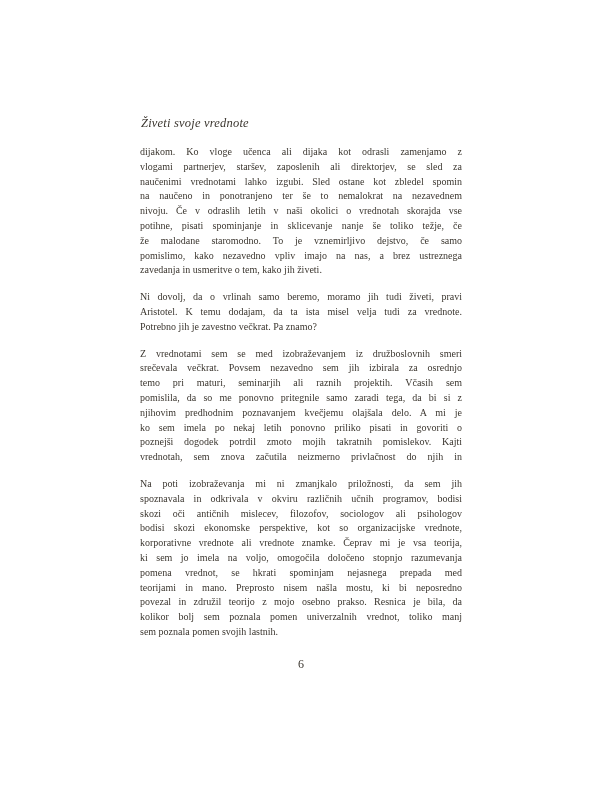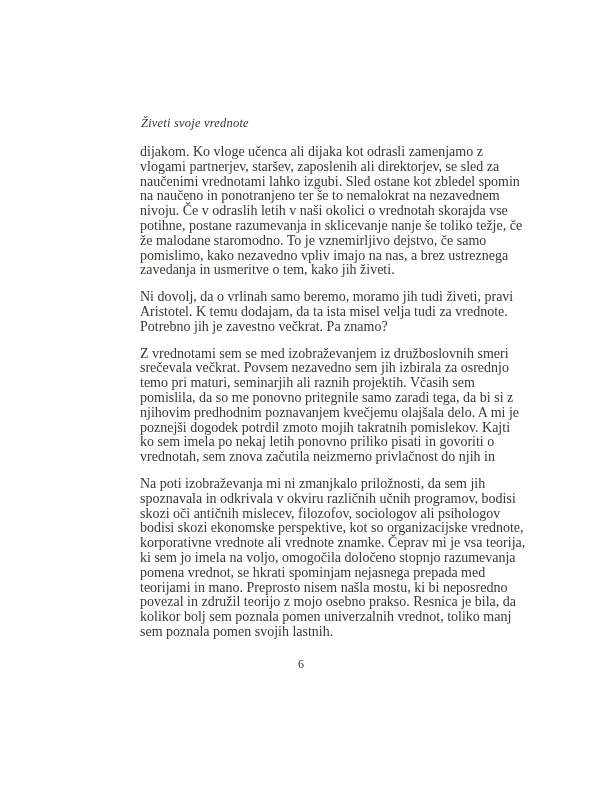--- a/index.html
+++ b/index.html
@@ -27,21 +27,21 @@
   .page-body {
     position: absolute;
     left: 140px;
     top: 145px;
     width: 322px;
   }
   .para {
     margin: 0 0 12px 0;
   }
   .line {
-    font-size: 14px;
+    font-size: 10px;
     line-height: 14.8px;
     white-space: nowrap;
   }
   .line.jl {
     text-align: justify;
     text-align-last: justify;
   }
   .page-number {
     position: absolute;
     left: 140px;
@@ -100,38 +100,38 @@
 
   <div class="running-header">Živeti svoje vrednote</div>
 
   <div class="page-body">
       <div class="para">
         <div class="line jl">dijakom. Ko vloge učenca ali dijaka kot odrasli zamenjamo z</div>
         <div class="line jl">vlogami partnerjev, staršev, zaposlenih ali direktorjev, se sled za</div>
         <div class="line jl">naučenimi vrednotami lahko izgubi. Sled ostane kot zbledel spomin</div>
         <div class="line jl">na naučeno in ponotranjeno ter še to nemalokrat na nezavednem</div>
         <div class="line jl">nivoju. Če v odraslih letih v naši okolici o vrednotah skorajda vse</div>
-        <div class="line jl">potihne, postane razumevanja in sklicevanje nanje še toliko težje, če</div>
+        <div class="line jl">potihne, pisati spominjanje in sklicevanje nanje še toliko težje, če</div>
         <div class="line jl">že malodane staromodno. To je vznemirljivo dejstvo, če samo</div>
         <div class="line jl">pomislimo, kako nezavedno vpliv imajo na nas, a brez ustreznega</div>
         <div class="line">zavedanja in usmeritve o tem, kako jih živeti.</div>
       </div>
       <div class="para">
         <div class="line jl">Ni dovolj, da o vrlinah samo beremo, moramo jih tudi živeti, pravi</div>
         <div class="line jl">Aristotel. K temu dodajam, da ta ista misel velja tudi za vrednote.</div>
         <div class="line">Potrebno jih je zavestno večkrat. Pa znamo?</div>
       </div>
       <div class="para">
         <div class="line jl">Z vrednotami sem se med izobraževanjem iz družboslovnih smeri</div>
         <div class="line jl">srečevala večkrat. Povsem nezavedno sem jih izbirala za osrednjo</div>
         <div class="line jl">temo pri maturi, seminarjih ali raznih projektih. Včasih sem</div>
         <div class="line jl">pomislila, da so me ponovno pritegnile samo zaradi tega, da bi si z</div>
         <div class="line jl">njihovim predhodnim poznavanjem kvečjemu olajšala delo. A mi je</div>
+        <div class="line jl">ko sem imela po nekaj letih ponovno priliko pisati in govoriti o</div>
         <div class="line jl">poznejši dogodek potrdil zmoto mojih takratnih pomislekov. Kajti</div>
-        <div class="line jl">ko sem imela po nekaj letih ponovno priliko pisati in govoriti o</div>
         <div class="line jl">vrednotah, sem znova začutila neizmerno privlačnost do njih in</div>
       </div>
       <div class="para">
         <div class="line jl">Na poti izobraževanja mi ni zmanjkalo priložnosti, da sem jih</div>
         <div class="line jl">spoznavala in odkrivala v okviru različnih učnih programov, bodisi</div>
         <div class="line jl">skozi oči antičnih mislecev, filozofov, sociologov ali psihologov</div>
         <div class="line jl">bodisi skozi ekonomske perspektive, kot so organizacijske vrednote,</div>
         <div class="line jl">korporativne vrednote ali vrednote znamke. Čeprav mi je vsa teorija,</div>
         <div class="line jl">ki sem jo imela na voljo, omogočila določeno stopnjo razumevanja</div>
         <div class="line jl">pomena vrednot, se hkrati spominjam nejasnega prepada med</div>

